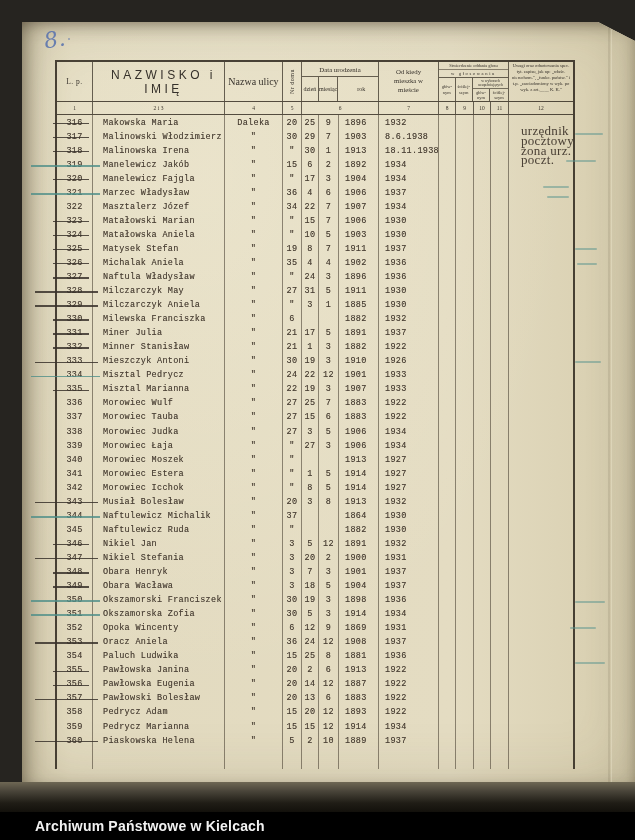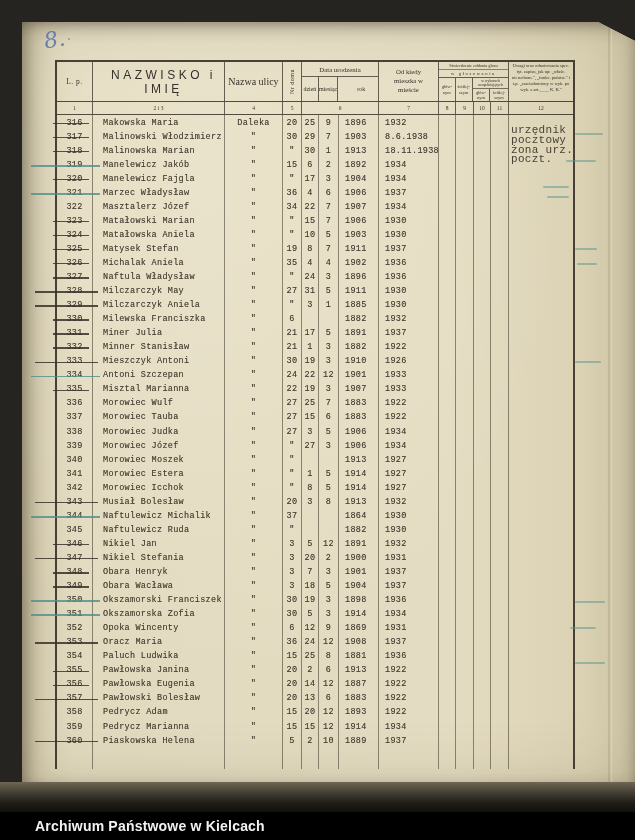--- a/index.html
+++ b/index.html
@@ -83,22 +83,22 @@
   .c-rem{width:64px;border-right:none;}
 
   .strike{position:absolute;top:55%;height:1.3px;background:#3a332b;opacity:.85;left:-4px;right:3px;}
   .strike.bl{left:-22px;right:-6px;}
   .strike.t{left:-26px;right:-8px;height:1.7px;background:#4f8f88;opacity:.8;}
 
   .tspacer{display:flex;height:22px;}
   .tspacer .cell{padding:0;}
 
   
-  .sidenote{position:absolute;left:489px;top:104px;white-space:pre-line;
-            font-family:Liberation Mono, monospace;font-size:11px;line-height:9.8px;
+  .sidenote{position:absolute;left:499px;top:104px;white-space:pre-line;
+            font-family:Liberation Serif, serif;font-size:13px;line-height:9.8px;
             color:#4a4035;letter-spacing:.3px;}
 
   
   .bleed{position:absolute;height:2px;background:rgba(88,148,142,.5);border-radius:1px;}
 
   
   .band{position:absolute;left:0;top:782px;width:635px;height:30px;
         background:linear-gradient(#6e6754 0%, #4a453a 30%, #201d16 70%, #12100b 100%);}
   .footerbar{position:absolute;left:0;top:812px;width:635px;height:28px;background:#000;
              display:flex;align-items:center;padding-left:29px;}
@@ -192,21 +192,21 @@
             <div class="cell c-yr">1903</div>
             <div class="cell c-since">8.6.1938</div>
             <div class="cell c-v8"></div>
             <div class="cell c-v9"></div>
             <div class="cell c-v10"></div>
             <div class="cell c-v11"></div>
             <div class="cell c-rem"></div>
           </div>
           <div class="trow">
             <div class="cell c-lp">318<i class="strike b"></i></div>
-            <div class="cell c-name">Malinowska Marian</div>
+            <div class="cell c-name">Malinowska Irena</div>
             <div class="cell c-street">"</div>
             <div class="cell c-house">"</div>
             <div class="cell c-day">30</div>
             <div class="cell c-mon">1</div>
             <div class="cell c-yr">1913</div>
             <div class="cell c-since">18.11.1938</div>
             <div class="cell c-v8"></div>
             <div class="cell c-v9"></div>
             <div class="cell c-v10"></div>
             <div class="cell c-v11"></div>
@@ -432,21 +432,21 @@
             <div class="cell c-yr">1910</div>
             <div class="cell c-since">1926</div>
             <div class="cell c-v8"></div>
             <div class="cell c-v9"></div>
             <div class="cell c-v10"></div>
             <div class="cell c-v11"></div>
             <div class="cell c-rem"></div>
           </div>
           <div class="trow">
             <div class="cell c-lp">334<i class="strike t"></i></div>
-            <div class="cell c-name">Antoni Szczepan</div>
+            <div class="cell c-name">Misztal Pedrycz</div>
             <div class="cell c-street">"</div>
             <div class="cell c-house">24</div>
             <div class="cell c-day">22</div>
             <div class="cell c-mon">12</div>
             <div class="cell c-yr">1901</div>
             <div class="cell c-since">1933</div>
             <div class="cell c-v8"></div>
             <div class="cell c-v9"></div>
             <div class="cell c-v10"></div>
             <div class="cell c-v11"></div>
@@ -507,21 +507,21 @@
             <div class="cell c-yr">1906</div>
             <div class="cell c-since">1934</div>
             <div class="cell c-v8"></div>
             <div class="cell c-v9"></div>
             <div class="cell c-v10"></div>
             <div class="cell c-v11"></div>
             <div class="cell c-rem"></div>
           </div>
           <div class="trow">
             <div class="cell c-lp">339</div>
-            <div class="cell c-name">Morowiec Józef</div>
+            <div class="cell c-name">Morowiec Łaja</div>
             <div class="cell c-street">"</div>
             <div class="cell c-house">"</div>
             <div class="cell c-day">27</div>
             <div class="cell c-mon">3</div>
             <div class="cell c-yr">1906</div>
             <div class="cell c-since">1934</div>
             <div class="cell c-v8"></div>
             <div class="cell c-v9"></div>
             <div class="cell c-v10"></div>
             <div class="cell c-v11"></div>
@@ -717,21 +717,21 @@
             <div class="cell c-yr">1869</div>
             <div class="cell c-since">1931</div>
             <div class="cell c-v8"></div>
             <div class="cell c-v9"></div>
             <div class="cell c-v10"></div>
             <div class="cell c-v11"></div>
             <div class="cell c-rem"></div>
           </div>
           <div class="trow">
             <div class="cell c-lp">353<i class="strike bl"></i></div>
-            <div class="cell c-name">Oracz Maria</div>
+            <div class="cell c-name">Oracz Aniela</div>
             <div class="cell c-street">"</div>
             <div class="cell c-house">36</div>
             <div class="cell c-day">24</div>
             <div class="cell c-mon">12</div>
             <div class="cell c-yr">1908</div>
             <div class="cell c-since">1937</div>
             <div class="cell c-v8"></div>
             <div class="cell c-v9"></div>
             <div class="cell c-v10"></div>
             <div class="cell c-v11"></div>

